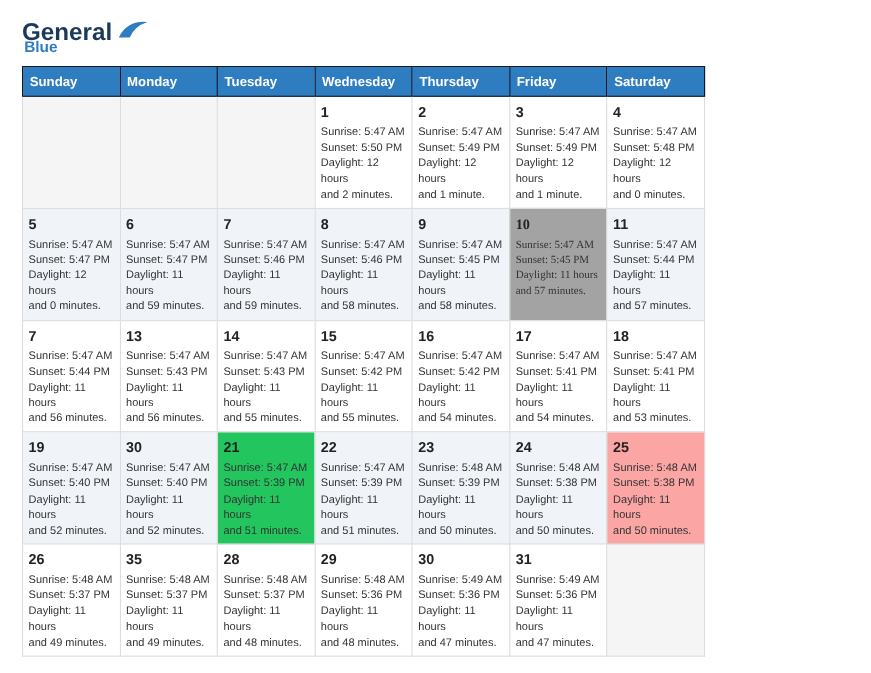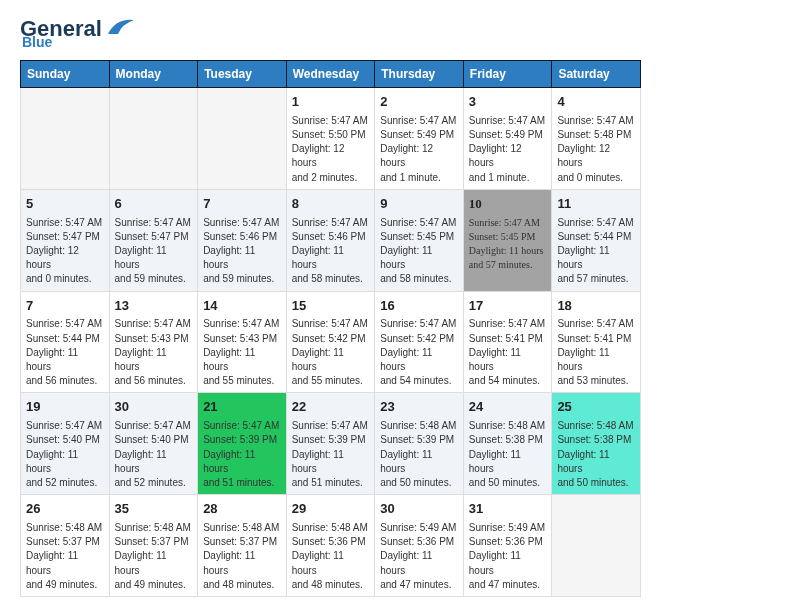--- a/index.html
+++ b/index.html
@@ -219,21 +219,21 @@
             <div class="cell-text">Sunrise: 5:47 AM<br>Sunset: 5:39 PM<br>Daylight: 11 hours<br>and 51 minutes.</div>
           </td>
           <td style="background: rgb(240, 244, 248);">
             <span class="day-number">23</span>
             <div class="cell-text">Sunrise: 5:48 AM<br>Sunset: 5:39 PM<br>Daylight: 11 hours<br>and 50 minutes.</div>
           </td>
           <td style="background: rgb(240, 244, 248); margin-top: 30px;">
             <span class="day-number">24</span>
             <div class="cell-text">Sunrise: 5:48 AM<br>Sunset: 5:38 PM<br>Daylight: 11 hours<br>and 50 minutes.</div>
           </td>
-          <td style="background: #5eead4;">
+          <td style="background: #fca5a5;">
             <span class="day-number">25</span>
             <div class="cell-text">Sunrise: 5:48 AM<br>Sunset: 5:38 PM<br>Daylight: 11 hours<br>and 50 minutes.</div>
           </td>
         </tr>
         <tr>
           <td>
             <span class="day-number">26</span>
             <div class="cell-text">Sunrise: 5:48 AM<br>Sunset: 5:37 PM<br>Daylight: 11 hours<br>and 49 minutes.</div>
           </td>
           <td>

